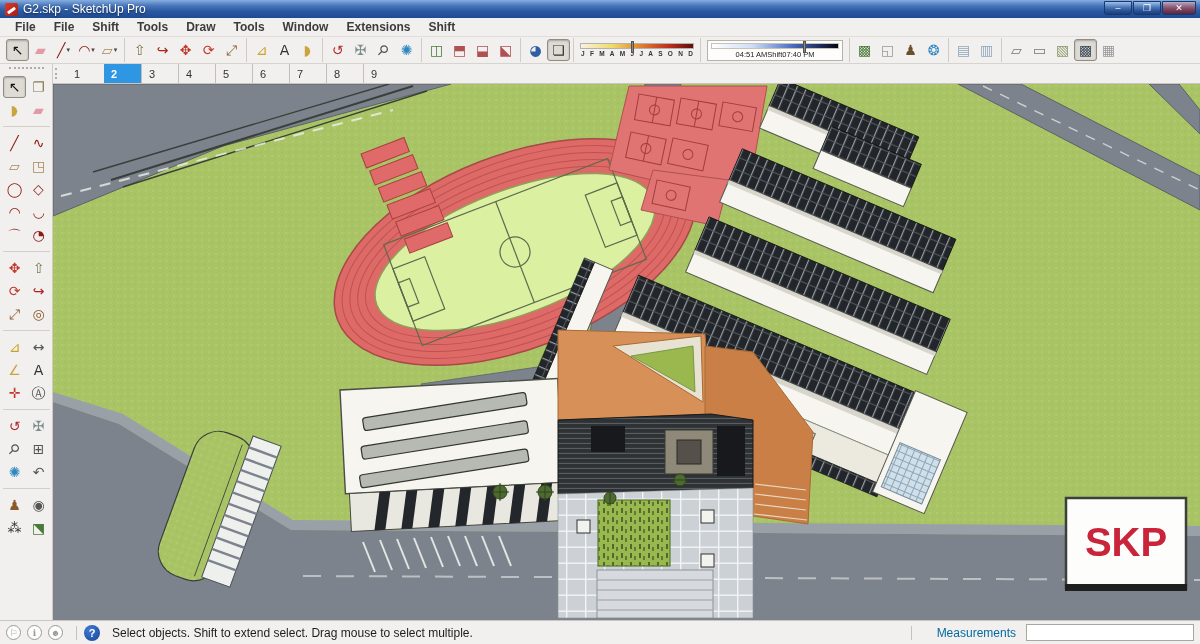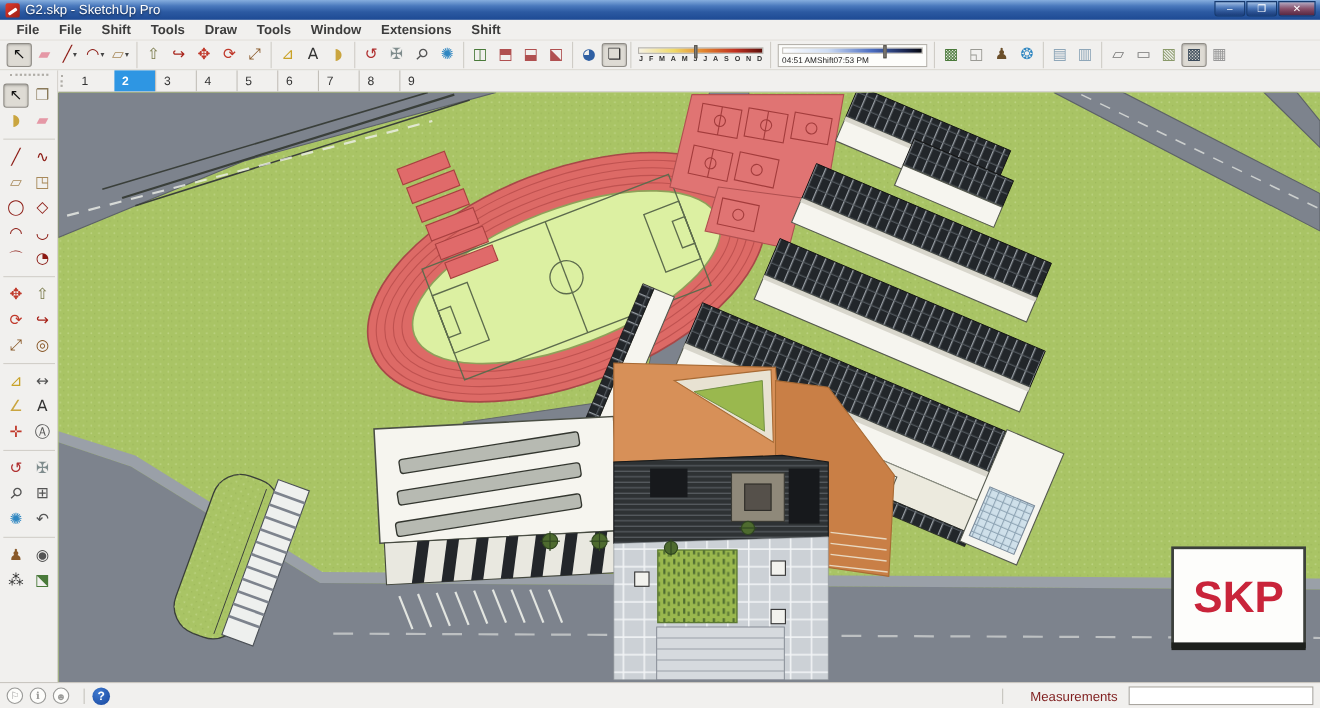--- a/index.html
+++ b/index.html
@@ -42,21 +42,21 @@
   
   .slider-box { display:flex; flex-direction:column; justify-content:center; margin:0 3px; }
   .month-slider { width:114px; }
   .mtrack { height:6px; border:1px solid #b5b2ac; position:relative;
     background:linear-gradient(90deg,#f7f2e2,#f0da6a 28%,#e2852e 52%,#c03020 78%,#5d0f0a 100%); }
   .mthumb,.tthumb { position:absolute; top:-3px; width:3px; height:12px; background:#8d8a84; border:1px solid #55524c; }
   .mlabels { display:flex; justify-content:space-between; font-size:6.5px; font-weight:bold; color:#333; margin-top:1px; padding:0 1px; }
   .time-slider { width:136px; border:1px solid #b5b2ac; background:#fdfdfb; padding:2px 3px 1px; }
   .ttrack { height:6px; position:relative; border:1px solid #c5c2bc;
     background:linear-gradient(90deg,#ffffff,#cfdef5 32%,#4a6cc0 64%,#1a2650 88%,#05070f 100%); }
-  .tlabels { display:flex; justify-content:flex-start; font-size:7.5px; color:#222; margin-top:1px; }
+  .tlabels { display:flex; justify-content:center; font-size:7.5px; color:#222; margin-top:1px; }
 
   
   .main { flex:1 1 auto; display:flex; min-height:0; }
   .palette { width:53px; flex:0 0 53px; background:#f1f0ee; border-right:1px solid #cfccc6; padding:2px 2px 0 3px; }
   .phandle { height:6px; border-top:2px dotted #b0ada7; margin:1px 6px 3px; }
   .pgrid { display:grid; grid-template-columns:23px 23px; gap:1px; }
   .pbtn { width:23px; height:22px; border:1px solid transparent; background:transparent; border-radius:3px;
     display:flex; align-items:center; justify-content:center; cursor:default; padding:0; }
   .pbtn.pressed { border-color:#8f8c86; background:#dedbd4; box-shadow:inset 0 1px 2px rgba(0,0,0,.25); }
   .psep { grid-column:1 / 3; height:5px; border-bottom:1px solid #d2cfc9; margin-bottom:4px; }
@@ -76,21 +76,21 @@
   
   .statusbar { height:24px; flex:0 0 24px; background:#f1f0ee; border-top:1px solid #c9c6c0;
     display:flex; align-items:center; font-size:12px; color:#1d1d1d; padding:0 6px; }
   .scircle { width:15px; height:15px; border-radius:50%; border:1.5px solid #9a9a98; color:#9a9a98;
     font-size:9px; display:flex; align-items:center; justify-content:center; margin-right:6px; background:#fdfdfb; }
   .sdiv { width:1px; height:14px; background:#c5c2bc; margin:0 7px; }
   .help-circle { width:16px; height:16px; border-radius:50%; background:radial-gradient(circle at 35% 30%,#3f7ad0,#17459c);
     color:#fff; font-size:11px; font-weight:bold; display:flex; align-items:center; justify-content:center; margin-right:12px; }
   .status-msg { flex:0 1 auto; }
   .spacer { flex:1 1 auto; }
-  .meas-label { margin:0 10px 0 8px; color:#7f1d1d;padding-left:10px; }
+  .meas-label { margin:0 10px 0 8px; color:#0369a1;padding-left:10px; }
   .meas-input { width:168px; height:17px; border:1px solid #a9a6a0; background:#fff; font-size:11px; padding:0 4px; }
 </style>
 </head>
 <body>
 
 <div class="window">
 
   <div class="titlebar">
     <span class="su-logo"></span>
     <span class="title-text">G2.skp - SketchUp Pro</span>
@@ -220,21 +220,21 @@
         </div>
       </div>
       <div class="tgroup">
         <div class="slider-box time-slider">
           <div class="ttrack">
             <div class="tthumb" style="left: 72%;"></div>
           </div>
           <div class="tlabels">
             <span>04:51 AM</span>
             <span>Shift</span>
-            <span>07:53 PM</span>
+            <span>07:40 PM</span>
           </div>
         </div>
       </div>
       <div class="tgroup">
         <button class="tbtn">
           <span class="glyph" style="color: rgb(74, 122, 58); font-size: 14px;">▩</span>
         </button>
         <button class="tbtn">
           <span class="glyph" style="color: rgb(154, 154, 148); font-size: 14px;">◱</span>
         </button>
@@ -686,18 +686,19 @@
   </div>
 
   <div class="statusbar">
     <span id="status-icons" style="display:flex;align-items:center;">
         <span class="scircle">⚐</span>
         <span class="scircle">ℹ</span>
         <span class="scircle">☻</span>
       </span>
     <span class="sdiv"></span>
     <span class="help-circle">?</span>
+    <span class="status-msg">Select objects. Shift to extend select. Drag mouse to select multiple.</span>
     <span class="spacer"></span>
     <span class="sdiv"></span>
     <span class="meas-label">Measurements</span>
     <input class="meas-input" type="text" value="" style="">
   </div>
 </div>
 
 </body></html>

